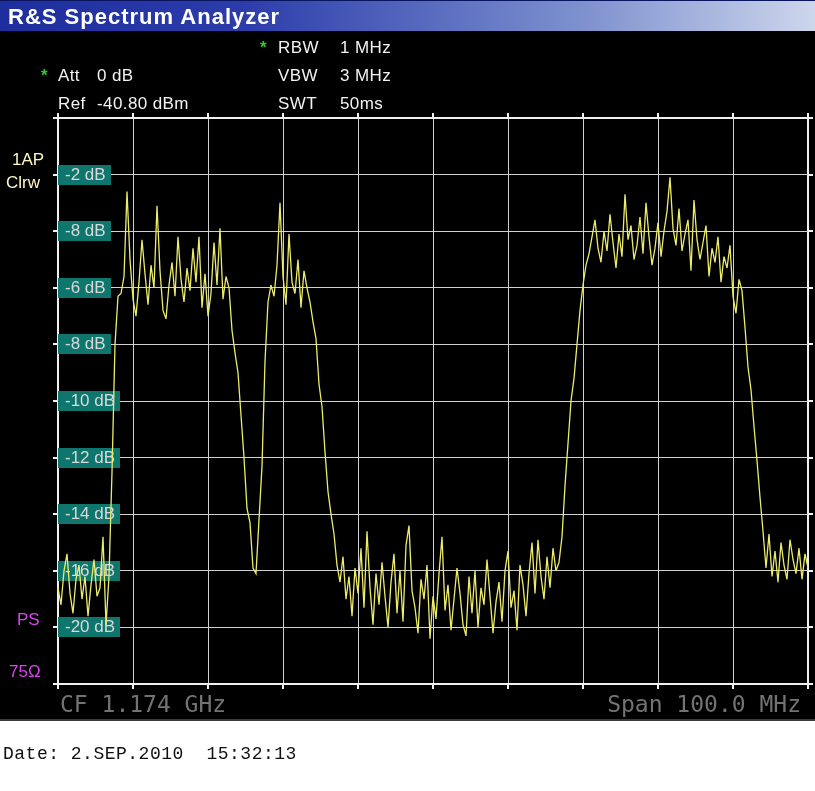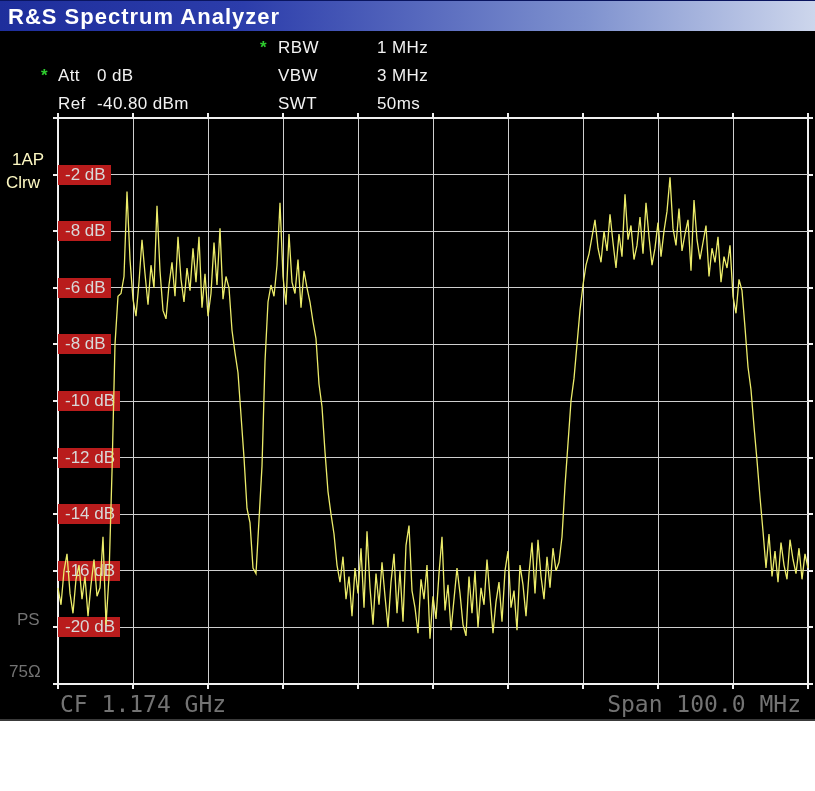--- a/index.html
+++ b/index.html
@@ -9,27 +9,27 @@
           border-bottom:2px solid #3a3a3a;}
   .titlebar{position:absolute;left:0;top:0;width:815px;height:30px;
             background:linear-gradient(90deg,#1e2e9c 0%,#2c3dab 30%,#7f92cf 72%,#cdd6ec 100%);
             border-top:1px solid #0a1560;}
   .titlebar .title{position:absolute;left:8px;top:3px;color:#ffffff;font-size:22px;
             font-weight:bold;letter-spacing:1px;}
   .hrow{position:absolute;width:815px;height:20px;color:#f2f2f2;font-size:17px;letter-spacing:.4px;}
   .hrow span{position:absolute;white-space:pre;}
   .star{color:#2ecc2e;font-weight:bold;}
   .c1star{left:41px;} .c1lbl{left:58px;} .c1val{left:97px;}
-  .c2star{left:260px;} .c2lbl{left:278px;text-align:right;} .c2val{left:340px;margin-left:37px;}
+  .c2star{left:260px;} .c2lbl{left:278px;text-align:right;} .c2val{left:340px;}
   .gutter-label{position:absolute;font-size:17px;white-space:pre;}
   .yellow{color:#fef9c3;}
-  .green{color:#737373;}
+  .green{color:#d946ef;}
   #plot{position:absolute;left:58px;top:118px;width:750px;height:566px;}
   #plot svg{position:absolute;left:-5px;top:-5px;}
-  .ylab{position:absolute;left:0;z-index:2;background:#b91c1c;color:#d8d8d8;
+  .ylab{position:absolute;left:0;z-index:2;background:#0f766e;color:#d8d8d8;
         font-size:17px;line-height:20px;height:20px;padding:0 5px 0 7px;white-space:pre;}
   .footbar{position:absolute;left:0;top:688px;width:815px;height:31px;color:#737373;
            font-family:"DejaVu Sans Mono",monospace;font-size:23px;}
   .cf{position:absolute;left:60px;top:3px;white-space:pre;}
   .span-val{position:absolute;right:14px;top:3px;white-space:pre;}
   .dateline{position:absolute;left:3px;top:744px;color:#111;
             font-family:"Liberation Mono",monospace;font-size:18px;letter-spacing:.5px;white-space:pre;}
 </style>
 </head>
 <body>
@@ -147,13 +147,14 @@
           <polyline points="0.0,469.8 3.0,486.8 6.0,452.8 9.0,435.8 12.0,475.4 15.0,495.3 18.0,461.3 21.0,447.1 24.0,481.1 27.0,458.5 30.0,498.1 33.0,466.9 36.0,441.5 39.0,478.3 42.0,469.8 45.0,418.8 48.0,506.6 51.0,458.5 54.0,353.8 57.0,226.4 60.0,178.3 63.0,175.5 66.0,158.5 69.0,73.6 72.0,141.5 75.0,181.1 78.0,198.1 81.0,164.1 84.0,121.7 87.0,155.7 90.0,186.8 93.0,147.2 96.0,169.8 99.0,87.7 102.0,152.8 105.0,192.4 108.0,200.9 111.0,167.0 114.0,144.3 117.0,178.3 120.0,118.9 123.0,161.3 126.0,184.0 129.0,150.0 132.0,172.6 135.0,130.2 138.0,164.1 141.0,118.9 144.0,189.6 147.0,155.7 150.0,198.1 153.0,175.5 156.0,124.5 159.0,167.0 162.0,110.4 165.0,181.1 168.0,158.5 171.0,169.8 174.0,212.3 177.0,234.9 180.0,254.7 183.0,297.2 186.0,339.6 189.0,390.5 192.0,404.7 195.0,450.0 198.0,455.6 201.0,401.9 204.0,348.1 207.0,243.4 210.0,184.0 213.0,167.0 216.0,178.3 219.0,147.2 222.0,84.9 225.0,158.5 228.0,186.8 231.0,116.0 234.0,164.1 237.0,175.5 240.0,141.5 243.0,189.6 246.0,152.8 249.0,169.8 252.0,184.0 255.0,203.8 258.0,220.7 261.0,266.0 264.0,288.7 267.0,333.9 270.0,373.6 273.0,396.2 276.0,416.0 279.0,447.1 282.0,464.1 285.0,438.7 288.0,481.1 291.0,458.5 294.0,498.1 297.0,450.0 300.0,475.4 303.0,430.2 306.0,489.6 309.0,413.2 312.0,469.8 315.0,506.6 318.0,455.6 321.0,486.8 324.0,444.3 327.0,478.3 330.0,509.4 333.0,464.1 336.0,435.8 339.0,495.3 342.0,452.8 345.0,503.7 348.0,427.3 351.0,407.5 354.0,472.6 357.0,489.6 360.0,515.1 363.0,461.3 366.0,481.1 369.0,447.1 372.0,520.7 375.0,478.3 378.0,500.9 381.0,455.6 384.0,418.8 387.0,492.4 390.0,466.9 393.0,512.2 396.0,481.1 399.0,450.0 402.0,475.4 405.0,506.6 408.0,517.9 411.0,458.5 414.0,495.3 417.0,452.8 420.0,509.4 423.0,469.8 426.0,486.8 429.0,441.5 432.0,478.3 435.0,515.1 438.0,483.9 441.0,464.1 444.0,503.7 447.0,452.8 450.0,433.0 453.0,489.6 456.0,472.6 459.0,512.2 462.0,447.1 465.0,466.9 468.0,498.1 471.0,455.6 474.0,424.5 477.0,475.4 480.0,421.7 483.0,458.5 486.0,481.1 489.0,438.7 492.0,469.8 495.0,430.2 498.0,452.8 501.0,444.3 504.0,418.8 507.0,367.9 510.0,325.4 513.0,283.0 516.0,260.4 519.0,226.4 522.0,192.4 525.0,167.0 528.0,147.2 531.0,135.8 534.0,118.9 537.0,101.9 540.0,130.2 543.0,144.3 546.0,113.2 549.0,133.0 552.0,96.2 555.0,124.5 558.0,150.0 561.0,116.0 564.0,138.7 567.0,76.4 570.0,121.7 573.0,107.5 576.0,141.5 579.0,127.4 582.0,99.0 585.0,135.8 588.0,84.9 591.0,118.9 594.0,147.2 597.0,130.2 600.0,104.7 603.0,138.7 606.0,113.2 609.0,93.4 612.0,59.4 615.0,110.4 618.0,127.4 621.0,90.6 624.0,133.0 627.0,116.0 630.0,101.9 633.0,152.8 636.0,82.1 639.0,121.7 642.0,141.5 645.0,124.5 648.0,107.5 651.0,158.5 654.0,130.2 657.0,144.3 660.0,118.9 663.0,164.1 666.0,138.7 669.0,150.0 672.0,127.4 675.0,178.3 678.0,195.3 681.0,161.3 684.0,172.6 687.0,209.4 690.0,249.0 693.0,271.7 696.0,308.5 699.0,342.4 702.0,379.2 705.0,413.2 708.0,450.0 711.0,416.0 714.0,458.5 717.0,433.0 720.0,464.1 723.0,424.5 726.0,447.1 729.0,461.3 732.0,421.7 735.0,441.5 738.0,455.6 741.0,430.2 744.0,461.3 747.0,435.8 750.0,450.0" fill="none" stroke="#ecec6a" stroke-width="1.3"></polyline>
         </svg>
       </div>
 
     <div class="footbar">
       <span class="cf">CF 1.174 GHz</span>
       <span class="span-val">Span 100.0 MHz</span>
     </div>
   </div>
 
+  <div class="dateline">Date: 2.SEP.2010  15:32:13</div>
 </div>
 
 </body></html>

